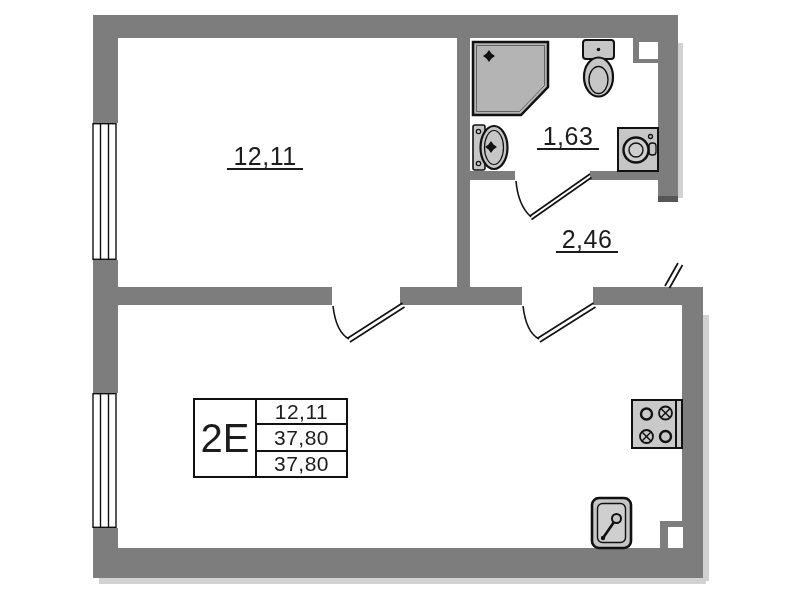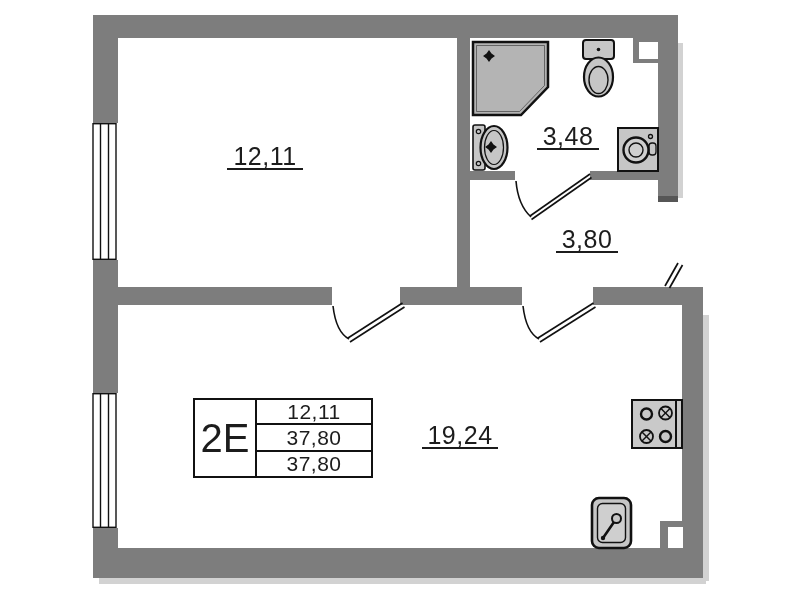--- a/index.html
+++ b/index.html
@@ -21,21 +21,21 @@
     text-align:center;
     font-size:25px;
     line-height:24px;
     letter-spacing:0.5px;
     border-bottom:2px solid #1c1c1c;
     height:26px;
     box-sizing:border-box;
   }
   .unit-box{
     position:absolute;
-    left:193px;top:398px;width:180px;height:80px;
+    left:193px;top:398px;width:155px;height:80px;
     border:2px solid #111;
     box-sizing:border-box;
     background:#fff;
   }
   .unit-box .type-cell{
     position:absolute;left:0;top:0;width:60px;height:100%;
     border-right:2px solid #111;
     display:flex;align-items:center;justify-content:center;
     font-size:40px;letter-spacing:0;
   }
@@ -168,23 +168,22 @@
     <g>
       <rect x="592" y="498" width="39" height="50" rx="7" fill="#c6c6c6" stroke="#111" stroke-width="2.6"></rect>
       <rect x="597.5" y="503.5" width="28" height="39" rx="5" fill="#cfcfcf" stroke="#111" stroke-width="1.4"></rect>
       <line x1="603" y1="538" x2="614" y2="522" stroke="#111" stroke-width="2.6" stroke-linecap="round"></line>
       <circle cx="603" cy="538" r="2.2" fill="#111"></circle>
       <circle cx="616.5" cy="518.5" r="4.5" fill="#c6c6c6" stroke="#111" stroke-width="2"></circle>
     </g>
   </svg>
 
   <div class="area-label" style="left:227px;top:144px;width:76px;">12,11</div>
-  <div class="area-label" style="left:537px;top:124px;width:62px;">3,48</div>
-  <div class="area-label" style="left:556px;top:227px;width:62px;">3,80</div>
-  <div class="area-label" style="left:422px;top:423px;width:76px;">19,24</div>
+  <div class="area-label" style="left:537px;top:124px;width:62px;">1,63</div>
+  <div class="area-label" style="left:556px;top:227px;width:62px;">2,46</div>
 
   <div class="unit-box">
     <div class="type-cell">2E</div>
     <div class="num-row row-1">12,11</div>
     <div class="num-row row-2">37,80</div>
     <div class="num-row row-3">37,80</div>
   </div>
 
 </div>
 

